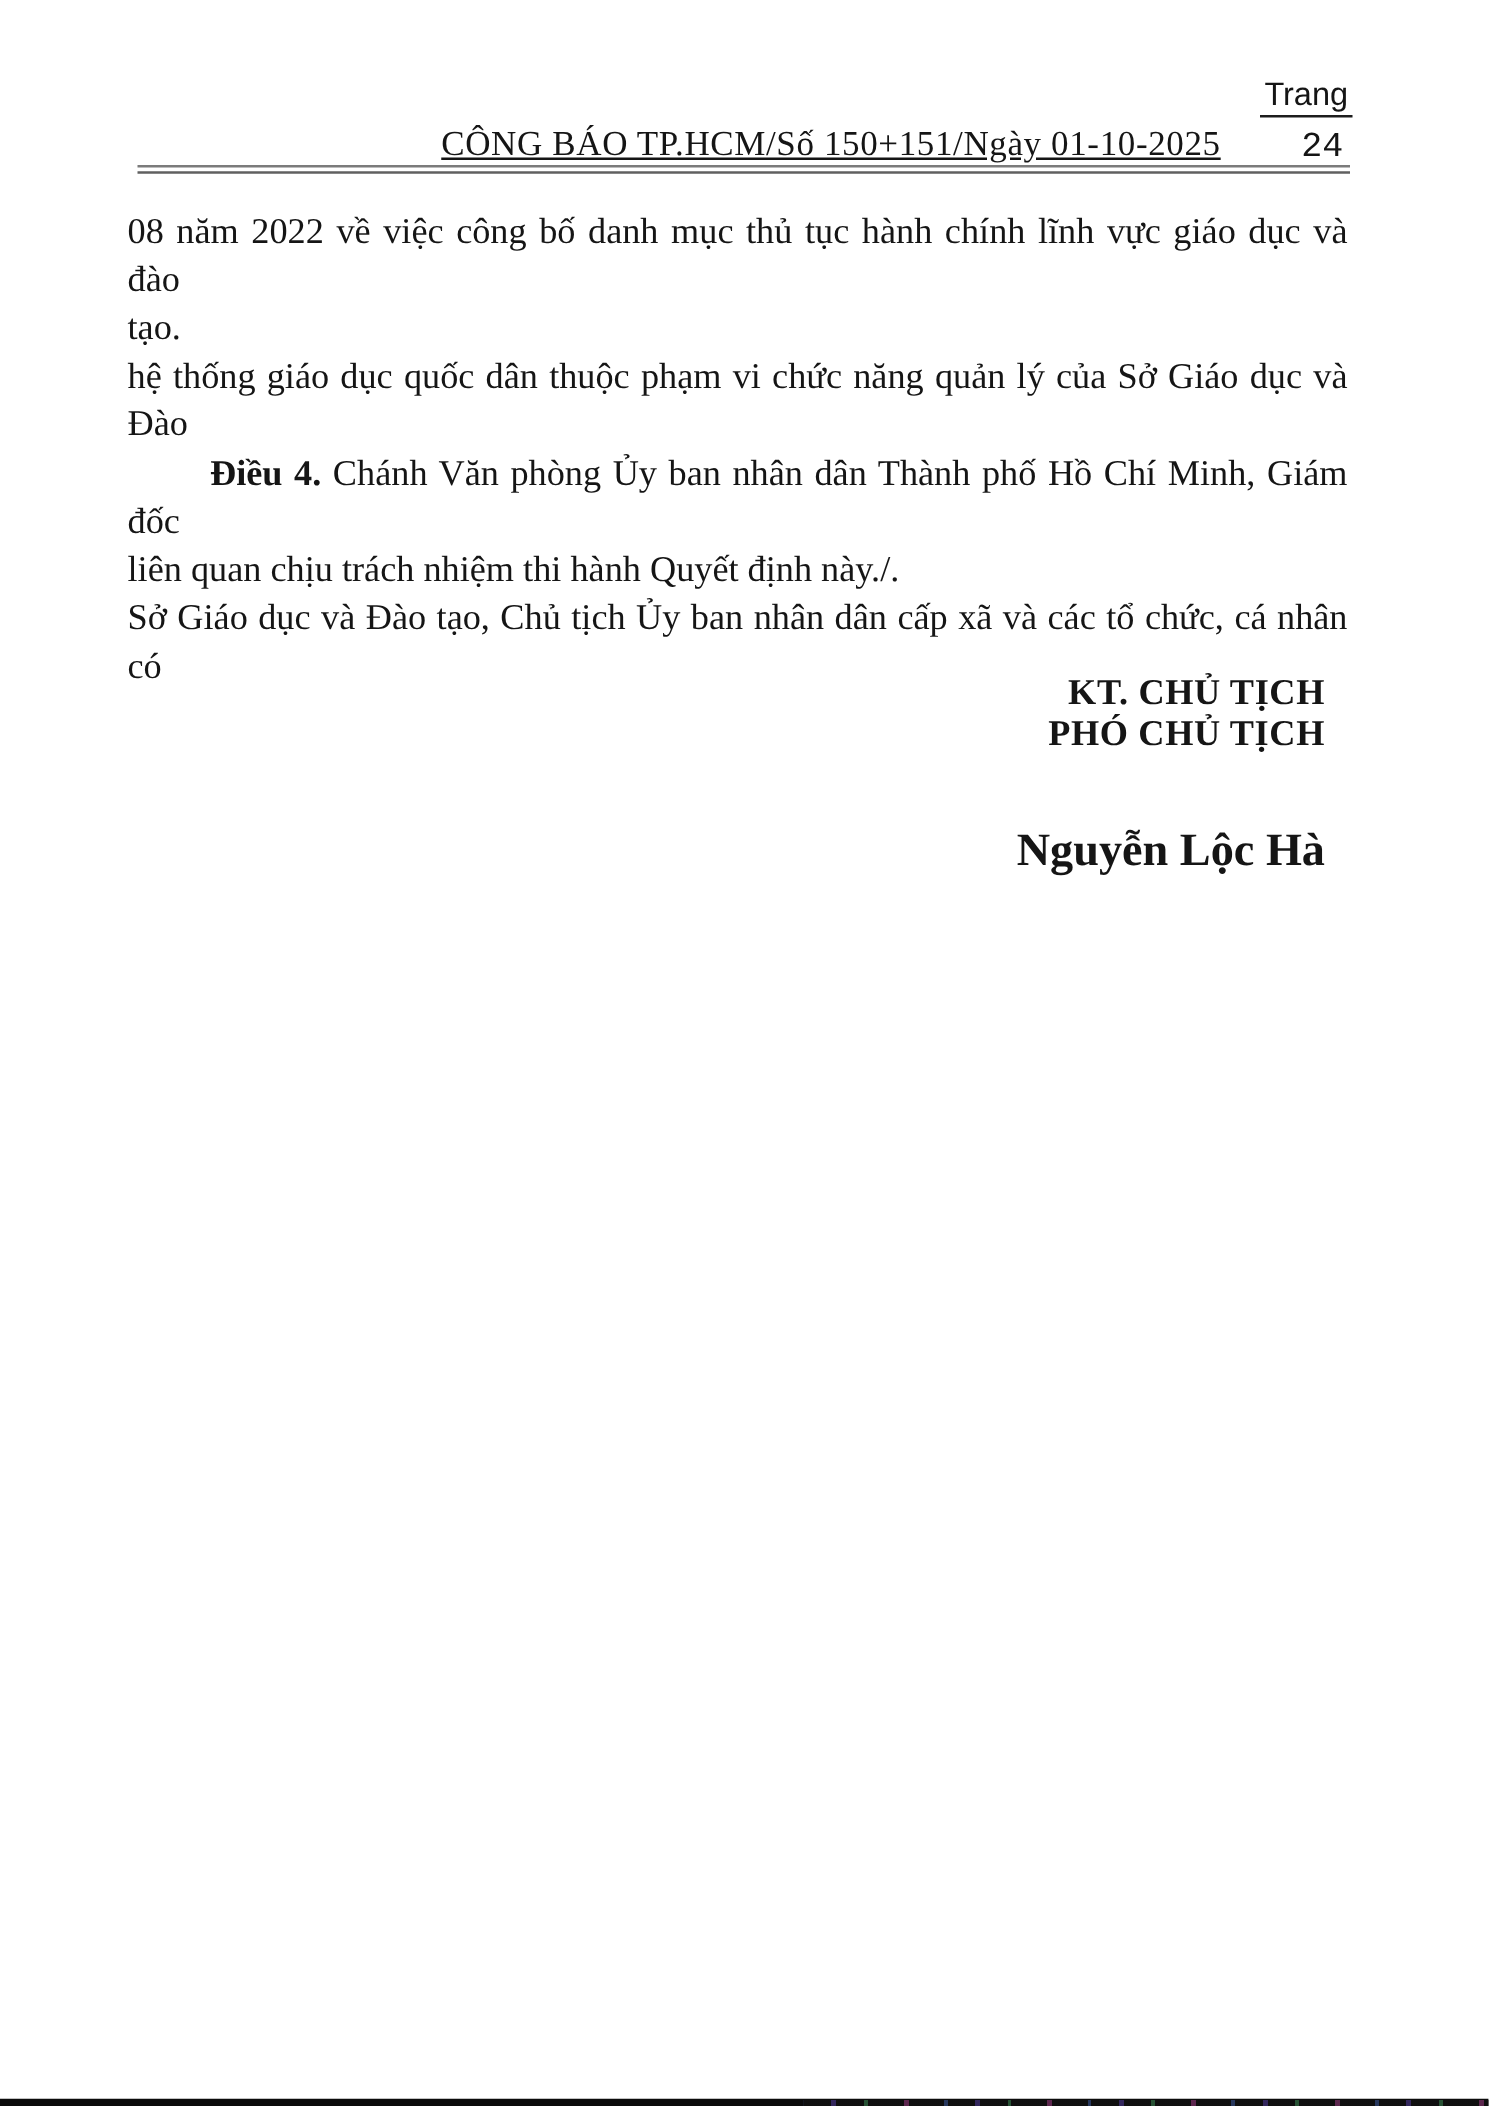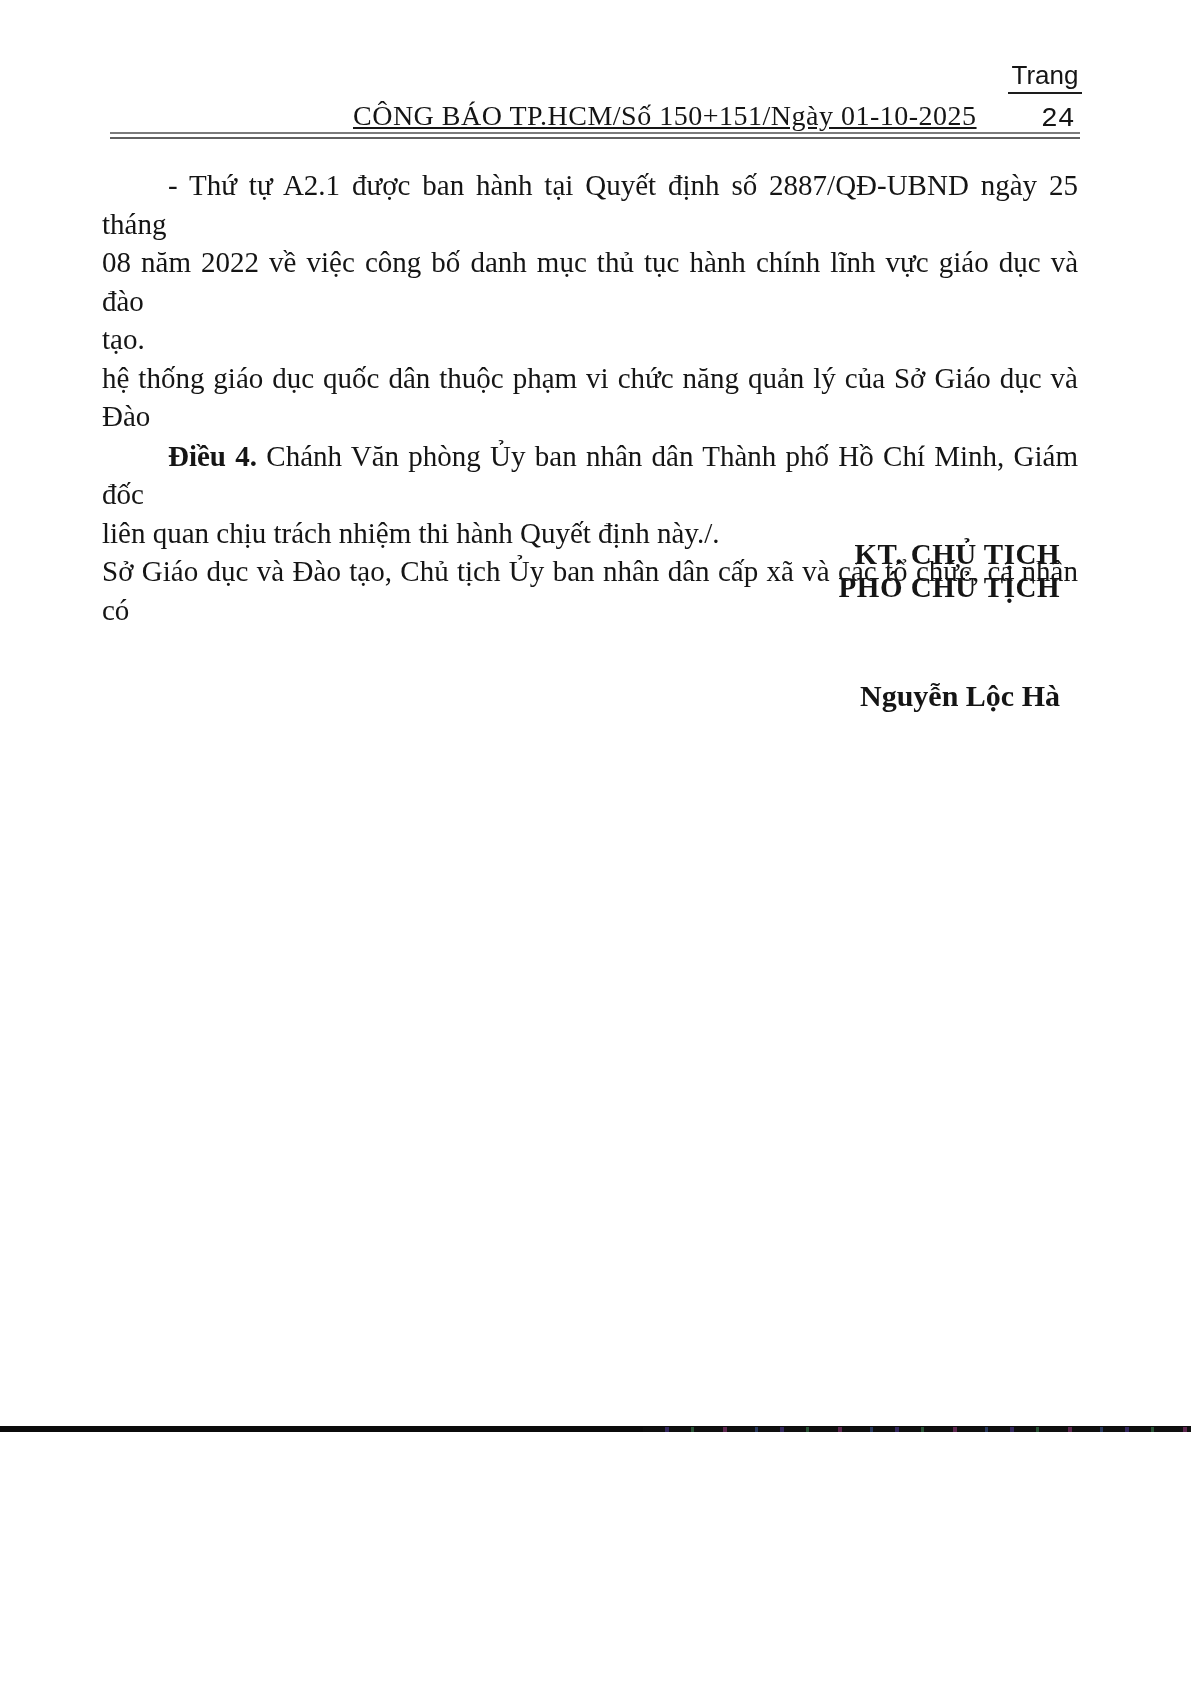--- a/index.html
+++ b/index.html
@@ -1,19 +1,19 @@
 <!DOCTYPE html>
 <html lang="vi"><head>
 <meta charset="utf-8">
 <style>
   html, body { margin: 0; padding: 0; background: #ffffff; }
   .page {
     position: relative;
     width: 1191px;
-    height: 1432px;
+    height: 1685px;
     background: #ffffff;
     font-family: "Liberation Serif", serif;
     color: #151515;
     overflow: hidden;
   }
 
   
   .trang {
     position: absolute;
     top: 62px;
@@ -84,23 +84,23 @@
     width: 420px;
     text-align: right;
   }
   .sig-title {
     font-weight: bold;
     font-size: 29px;
     line-height: 33px;
     letter-spacing: 0.5px;
   }
   .sig-name {
-    margin-top: 75px;
+    margin-top: 60px;
     font-weight: bold;
-    font-size: 30px;
+    font-size: 37px;
     line-height: 33px;
   }
 
   
   .scan-bar {
     position: absolute;
     left: 0;
     bottom: 0;
     width: 100%;
     height: 6px;
@@ -128,21 +128,20 @@
 
   <div class="header-title">CÔNG BÁO TP.HCM/Số 150+151/Ngày 01-10-2025</div>
 
   <div class="page-number">24</div>
 
   <div class="double-rule"></div>
 
   <div class="content">
 
     <div class="paragraph">
-      <div class="jline indent">- Thứ tự A2.1 được ban hành tại Quyết định số 2887/QĐ-UBND ngày 25 tháng</div>
       <div class="jline">08 năm 2022 về việc công bố danh mục thủ tục hành chính lĩnh vực giáo dục và đào</div>
       <div class="jline last">tạo.</div>
       <div class="jline">hệ thống giáo dục quốc dân thuộc phạm vi chức năng quản lý của Sở Giáo dục và Đào</div>
     </div>
 
     <div class="paragraph para2">
       <div class="jline indent">
         <span class="lead-bold">Điều 4.</span><span> Chánh Văn phòng Ủy ban nhân dân Thành phố Hồ Chí Minh, Giám đốc</span>
       </div>
       <div class="jline last">liên quan chịu trách nhiệm thi hành Quyết định này./.</div>

